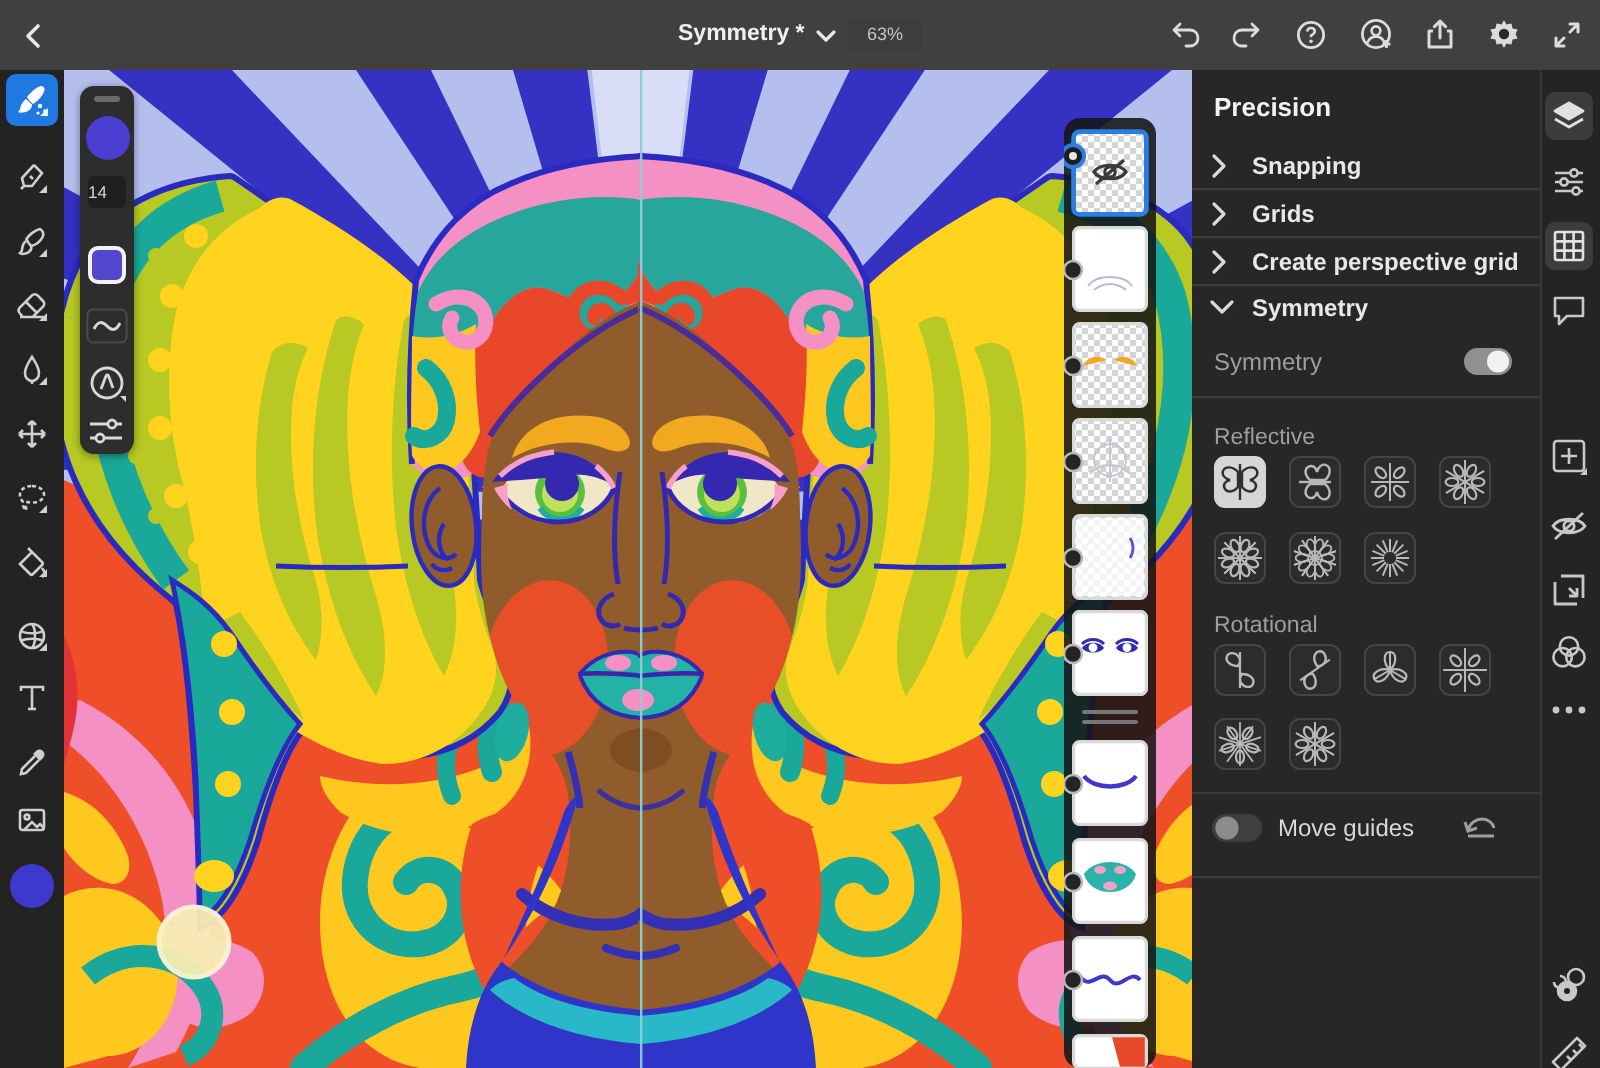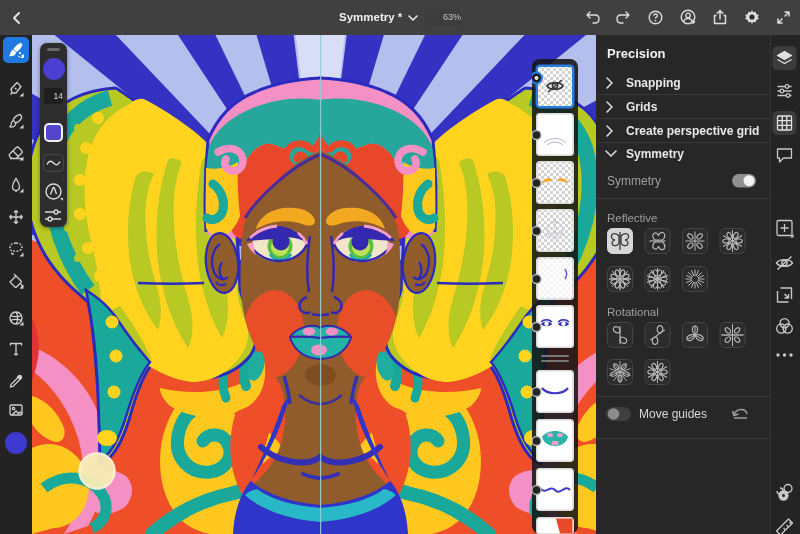--- a/index.html
+++ b/index.html
@@ -232,21 +232,21 @@
 </div>
 
 <div id="topbar">
   <svg class="icon" style="left:10px;top:11px" width="14" height="14" viewBox="0 0 14 14">
     <path d="M 9,2 L 4,7 L 9,12" fill="none" stroke="#e8e8e8" stroke-width="1.8" stroke-linecap="round" stroke-linejoin="round"></path>
   </svg>
   <div style="position:absolute;left:339px;top:11px;color:#f0f0f0;font-size:11.5px;font-weight:bold;">Symmetry&nbsp;*</div>
   <svg class="icon" style="left:407px;top:14px" width="12" height="8" viewBox="0 0 12 8">
     <path d="M 2,2 L 6,6 L 10,2" fill="none" stroke="#e8e8e8" stroke-width="1.6" stroke-linecap="round" stroke-linejoin="round"></path>
   </svg>
-  <div style="position:absolute;left:424px;top:9px;width:37px;height:17px;background:#3d3d3d;border-radius:3px;color:#c4c4c4;font-size:9px;text-align:right;line-height:17px;">63%</div>
+  <div style="position:absolute;left:424px;top:9px;width:37px;height:17px;background:#3d3d3d;border-radius:3px;color:#c4c4c4;font-size:9px;text-align:center;line-height:17px;">63%</div>
 
   <svg class="icon" style="left:585px;top:10px" width="16" height="15" viewBox="0 0 16 15">
     <path d="M 5,2 L 2,5 L 5,8 M 2,5 L 10,5 C 12.5,5 14,6.8 14,9 C 14,11.2 12.5,13 10,13 L 8,13" fill="none" stroke="#dcdcdc" stroke-width="1.4" stroke-linecap="round" stroke-linejoin="round"></path>
   </svg>
   <svg class="icon" style="left:615px;top:10px" width="16" height="15" viewBox="0 0 16 15">
     <path d="M 11,2 L 14,5 L 11,8 M 14,5 L 6,5 C 3.5,5 2,6.8 2,9 C 2,11.2 3.5,13 6,13 L 8,13" fill="none" stroke="#dcdcdc" stroke-width="1.4" stroke-linecap="round" stroke-linejoin="round"></path>
   </svg>
   <svg class="icon" style="left:648px;top:10px" width="15" height="15" viewBox="0 0 15 15">
     <circle cx="7.5" cy="7.5" r="6.3" fill="none" stroke="#dcdcdc" stroke-width="1.4"></circle>
     <path d="M 5.7,5.8 C 5.7,4.7 6.5,4 7.5,4 C 8.6,4 9.4,4.7 9.4,5.7 C 9.4,6.7 8.6,7 7.5,7.8 L 7.5,8.6" fill="none" stroke="#dcdcdc" stroke-width="1.3"></path>
@@ -327,21 +327,21 @@
         <rect x="2" y="3" width="12" height="10" rx="1.2" stroke="#cfcfcf" fill="none" stroke-width="1.3"></rect>
         <circle cx="5.5" cy="6.5" r="1.2" stroke="#cfcfcf" fill="none" stroke-width="1.3"></circle>
         <path d="M 4,13 L 8,9 L 10.5,11.5 L 12,10 L 14,12" stroke="#cfcfcf" fill="none" stroke-width="1.3"></path>
       </svg>
   <div style="position:absolute;left:5px;top:397px;width:22px;height:22px;border-radius:50%;background:#3d39cf;"></div>
 </div>
 
 <div id="brushpanel" style="position:absolute;left:40px;top:43px;width:27px;height:184px;background:#2d2d2d;border-radius:7px;z-index:15;box-shadow:0 1px 4px rgba(0,0,0,0.4);">
   <div style="position:absolute;left:7px;top:5px;width:13px;height:2.5px;background:#6a6a6a;border-radius:2px;"></div>
   <div style="position:absolute;left:2.5px;top:15px;width:22px;height:22px;border-radius:50%;background:#4a3fd0;"></div>
-  <div style="position:absolute;left:4px;top:45px;width:19px;height:16px;background:#1f1f1f;border-radius:3px;color:#d8d8d8;font-size:8.5px;text-align:right;line-height:16px;">14</div>
+  <div style="position:absolute;left:4px;top:45px;width:19px;height:16px;background:#1f1f1f;border-radius:3px;color:#d8d8d8;font-size:8.5px;text-align:left;line-height:16px;">14</div>
   <div style="position:absolute;left:4px;top:80px;width:19px;height:19px;background:#5246cc;border:2px solid #f2f2f2;border-radius:5px;"></div>
   <svg class="icon" style="left:3px;top:111px" width="21" height="18" viewBox="0 0 21 18">
     <rect x="0.7" y="0.7" width="19.6" height="16.6" rx="3" fill="none" stroke="#4a4a4a" stroke-width="1"></rect>
     <path d="M 4,10.5 C 6,6.5 8,6.5 10.5,9 C 13,11.5 15,11.5 17,7.5" fill="none" stroke="#d8d8d8" stroke-width="1.5"></path>
   </svg>
   <svg class="icon" style="left:4px;top:139px" width="19" height="19" viewBox="0 0 19 19">
     <circle cx="9.5" cy="9.5" r="7.5" fill="none" stroke="#d8d8d8" stroke-width="1.4"></circle>
     <path d="M 6.5,12.5 L 9,6 C 9.3,5.3 10,5.3 10.3,6 L 12.5,12" fill="none" stroke="#d8d8d8" stroke-width="1.4"></path>
     <path d="M 16,16 l 3,3 l 0,-3 z" fill="#d8d8d8"></path>
   </svg>

